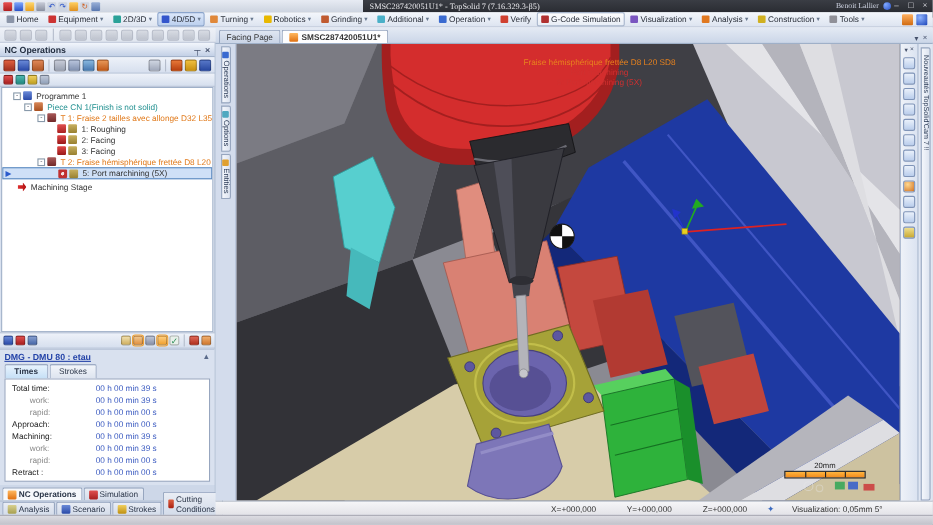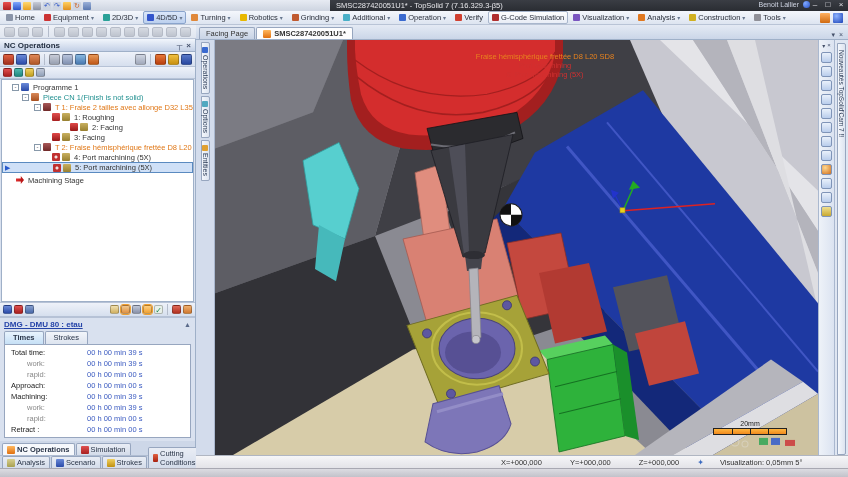--- a/index.html
+++ b/index.html
@@ -1,21 +1,21 @@
 <!DOCTYPE html>
 <html><head>
 <meta charset="utf-8">
 <style>
   * { box-sizing: border-box; margin: 0; padding: 0; }
   html,body { width:848px; height:477px; overflow:hidden; }
   body { font-family:"Liberation Sans","DejaVu Sans",sans-serif; font-size:8px; color:#222; background:#e6eaf2; }
   #app { position:relative; width:848px; height:477px; }
 
   
-  #titlebar { position:absolute; left:0; top:0; width:848px; height:16px; background:linear-gradient(#3a3d44,#23252b); display:flex; align-items:center; }
+  #titlebar { position:absolute; left:0; top:0; width:848px; height:16px; background:linear-gradient(#3a3d44,#23252b); display:flex; align-items:center;font-family:Liberation Serif, serif; }
   #qat { position:absolute; left:0; top:0; width:330px; height:11px; background:linear-gradient(#e7ebf3,#cdd4e0); display:flex; align-items:center; gap:2px; padding:0 3px; }
   .qi { width:8px; height:8px; border-radius:1px; display:inline-block; }
   #title-text { position:absolute; left:336px; top:1px; color:#e8e8ec; font-size:7.5px; white-space:nowrap; }
   #user-area { position:absolute; right:38px; top:1px; color:#cfd4e2; font-size:7px; display:flex; gap:4px; align-items:center; }
   .udot { width:7px; height:7px; border-radius:50%; background:radial-gradient(circle at 30% 30%,#7fa8ff,#2a52c8); display:inline-block; }
   #winbtns { position:absolute; right:2px; top:0; display:flex; gap:3px; color:#e0e0e6; font-size:8px; }
   #winbtns span { width:10px; text-align:center; cursor:default; }
 
   
   #ribbon { position:absolute; left:0; top:11px; width:848px; height:14px; background:linear-gradient(#f4f7fc,#dde4f0); border-bottom:1px solid #b9c4d6; display:flex; align-items:center; padding:0 2px; gap:1px; white-space:nowrap; }
@@ -284,39 +284,34 @@
       <div class="trow" style="padding-left:32px">
         <span class="tbox">-</span>
         <span class="nico" style="background:linear-gradient(#a85858,#702828)"></span>
         <span class="lbl c-orange">T 1: Fraise 2 tailles avec allonge D32 L35 SD32</span>
       </div>
       <div class="trow" style="padding-left:50px">
         <span class="nico" style="background:linear-gradient(#e05050,#a82020)"></span>
         <span class="nico" style="background:linear-gradient(#c8b060,#988030)"></span>
         <span class="lbl">1: Roughing</span>
       </div>
-      <div class="trow" style="padding-left:68px">
+      <div class="trow" style="padding-left:50px">
         <span class="nico" style="background:linear-gradient(#e04848,#981818)"></span>
         <span class="nico" style="background:linear-gradient(#c8b060,#988030)"></span>
         <span class="lbl">2: Facing</span>
       </div>
       <div class="trow" style="padding-left:50px">
         <span class="nico" style="background:linear-gradient(#e04848,#981818)"></span>
         <span class="nico" style="background:linear-gradient(#c8b060,#988030)"></span>
         <span class="lbl">3: Facing</span>
       </div>
       <div class="trow" style="padding-left:32px">
         <span class="tbox">-</span>
         <span class="nico" style="background:linear-gradient(#a85858,#702828)"></span>
         <span class="lbl c-orange">T 2: Fraise hémisphérique frettée D8 L20 SD8</span>
-      </div>
-      <div class="trow" style="padding-left:50px">
-        <span class="nico" style="background:radial-gradient(circle,#f0e0e0 25%,#c03030 30%)"></span>
-        <span class="nico" style="background:linear-gradient(#c8b060,#988030)"></span>
-        <span class="lbl">4: Port marchining (5X)</span>
       </div>
       <div class="trow selected" style="padding-left:50px">
         <span class="cursor-arrow">▶</span>
         <span class="nico" style="background:radial-gradient(circle,#f0e0e0 25%,#c03030 30%)"></span>
         <span class="nico" style="background:linear-gradient(#c8b060,#988030)"></span>
         <span class="lbl">5: Port marchining (5X)</span>
       </div>
       <div class="trow" style="padding-left:14px;margin-top:2px">
         <span class="nico" style="background:linear-gradient(90deg,#e03030,#b01010);clip-path:polygon(0 30%,60% 30%,60% 0,100% 50%,60% 100%,60% 70%,0 70%)"></span>
         <span class="lbl">Machining Stage</span>

